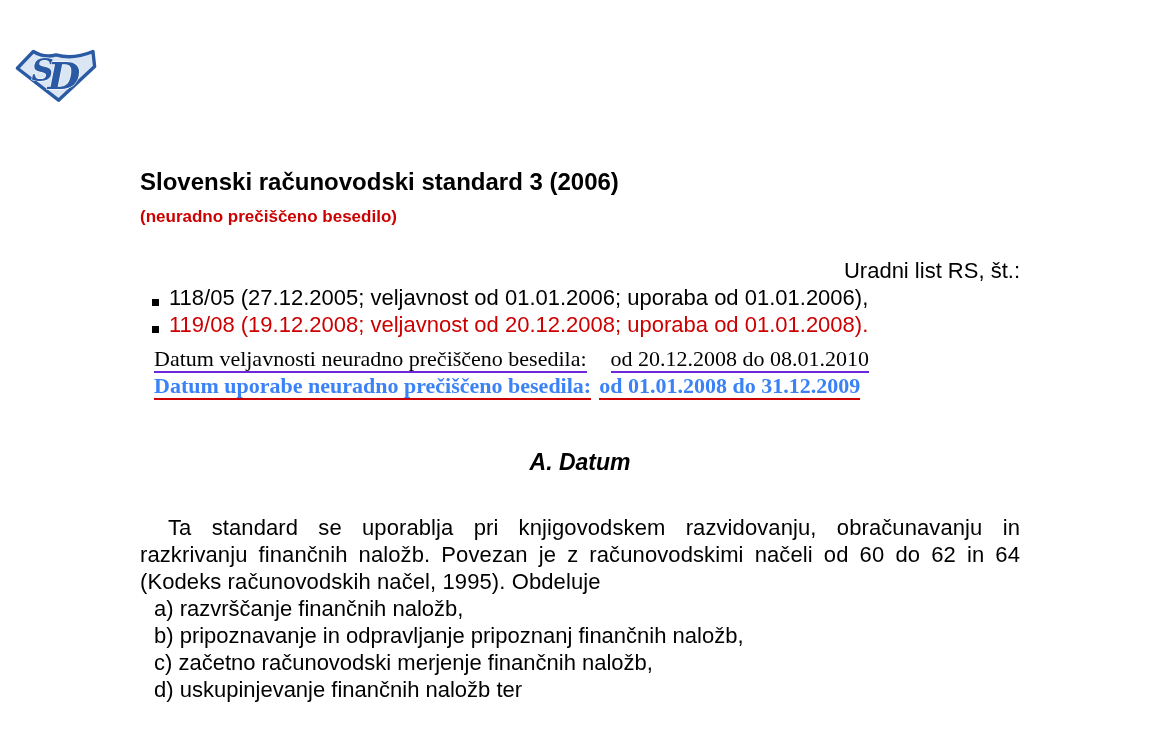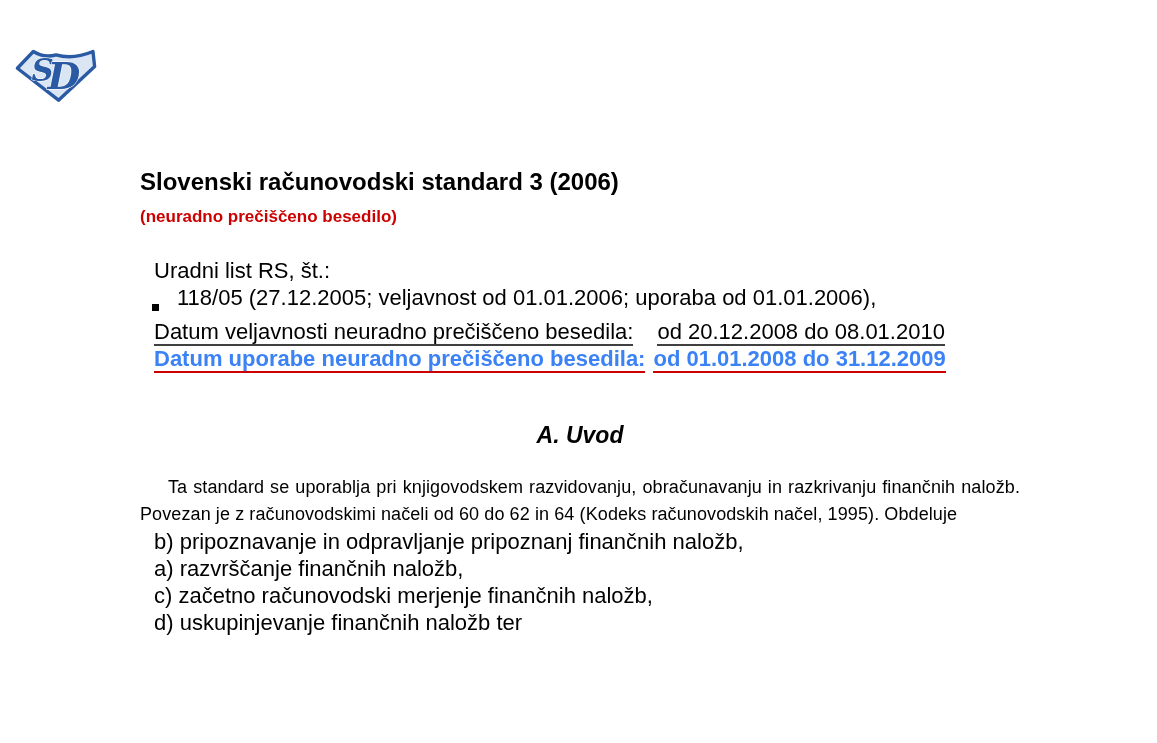--- a/index.html
+++ b/index.html
@@ -12,40 +12,40 @@
     color:#000;
   }
   .logo{position:absolute;left:14px;top:45px;width:84px;height:60px;}
   .content{position:absolute;left:140px;top:0;width:880px;}
 
   .title-block{margin-top:168px;text-align:left;}
   .title-line{font-size:24px;line-height:28px;font-weight:bold;}
   .subtitle{margin-top:8px;font-size:17px;line-height:25px;font-weight:bold;color:#cc0000;}
 
   .gazette{margin-top:28px;font-size:22px;line-height:27px;}
-  .gazette-heading{padding-left:14px;}
-  .bullet-row{display:flex;align-items:flex-end;padding-left:12px;gap:8px;}
+  .gazette-heading{padding-left:14px;text-align:right;}
+  .bullet-row{display:flex;align-items:center;padding-left:12px;}
   .bullet-square{flex:0 0 auto;width:7px;height:7px;background:#000;margin:10px 10px 0 0;}
   .red-text{color:#cc0000;}
 
   .validity{margin-top:7px;font-size:22px;line-height:27px;padding-left:14px;white-space:nowrap;}
-  .u2{border-bottom:2px solid #404040;}
+  .u2{border-bottom:2px solid #6d28d9;font-family:Liberation Serif, serif;}
   .validity-line.red-line .u2{border-bottom-color:#cc0000;}
   .gap-wide{display:inline-block;width:24px;}
   .gap-narrow{display:inline-block;width:8px;}
   .validity-line.red-line{font-weight:bold;color:#3b82f6;}
 
   .section-heading{
     margin-top:50px;text-align:center;
     font-size:23px;line-height:27px;font-weight:bold;font-style:italic;
   }
 
   .intro-paragraph{
-    margin-top:25px;
-    font-size:18px;line-height:27px;
+    margin-top:38px;
+    font-size:22px;line-height:27px;
     text-align:justify;text-indent:28px;
     letter-spacing:0.1px;
   }
   .intro-list{font-size:22px;line-height:27px;}
   .intro-item{padding-left:14px;}
 </style>
 </head>
 <body>
 
 <div class="page">
@@ -64,36 +64,40 @@
       <div class="title-line">Slovenski računovodski standard 3 (2006)</div>
       <div class="subtitle">(neuradno prečiščeno besedilo)</div>
     </div>
 
     <div class="gazette">
       <div class="gazette-heading">Uradni list RS, št.:</div>
       <div class="bullet-row">
         <span class="bullet-square"></span>
         <span>118/05 (27.12.2005; veljavnost od 01.01.2006; uporaba od 01.01.2006),</span>
       </div>
+      <div class="bullet-row">
+        <span class="bullet-square"></span>
+        <span class="red-text">119/08 (19.12.2008; veljavnost od 20.12.2008; uporaba od 01.01.2008).</span>
+      </div>
     </div>
 
     <div class="validity">
       <div class="validity-line">
         <span class="u2">Datum veljavnosti neuradno prečiščeno besedila:</span><span class="gap-wide"></span><span class="u2">od 20.12.2008 do 08.01.2010</span>
       </div>
       <div class="validity-line red-line">
         <span class="u2">Datum uporabe neuradno prečiščeno besedila:</span><span class="gap-narrow"></span><span class="u2">od 01.01.2008 do 31.12.2009</span>
       </div>
     </div>
 
-    <div class="section-heading">A. Uvod</div>
+    <div class="section-heading">A. Datum</div>
 
     <div class="intro-paragraph">Ta standard se uporablja pri knjigovodskem razvidovanju, obračunavanju in razkrivanju finančnih naložb. Povezan je z računovodskimi načeli od 60 do 62 in 64 (Kodeks računovodskih načel, 1995). Obdeluje</div>
 
     <div class="intro-list">
+      <div class="intro-item">a) razvrščanje finančnih naložb,</div>
       <div class="intro-item">b) pripoznavanje in odpravljanje pripoznanj finančnih naložb,</div>
-      <div class="intro-item">a) razvrščanje finančnih naložb,</div>
       <div class="intro-item">c) začetno računovodski merjenje finančnih naložb,</div>
       <div class="intro-item">d) uskupinjevanje finančnih naložb ter</div>
     </div>
 
   </div>
 </div>
 
 </body></html>

